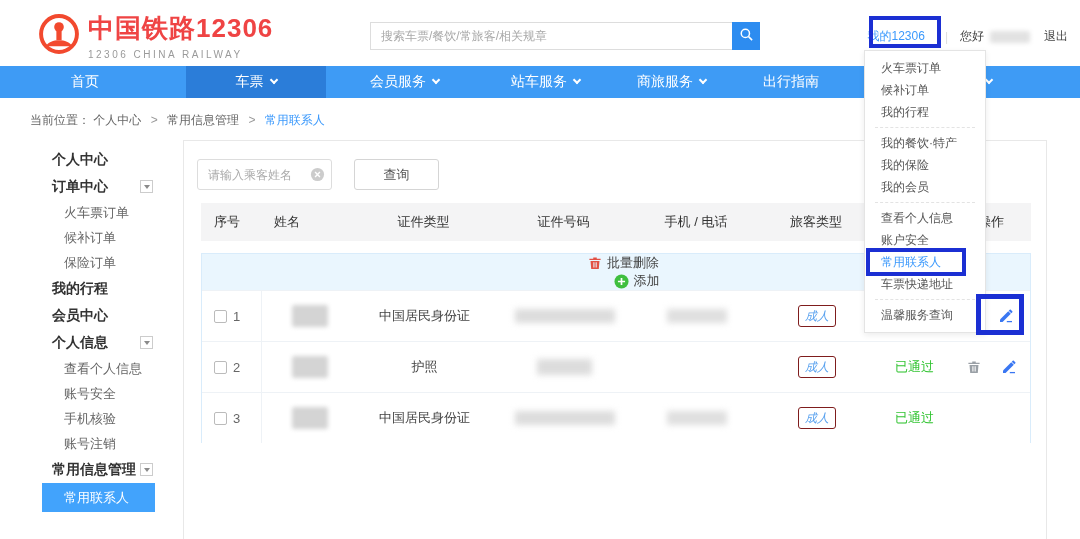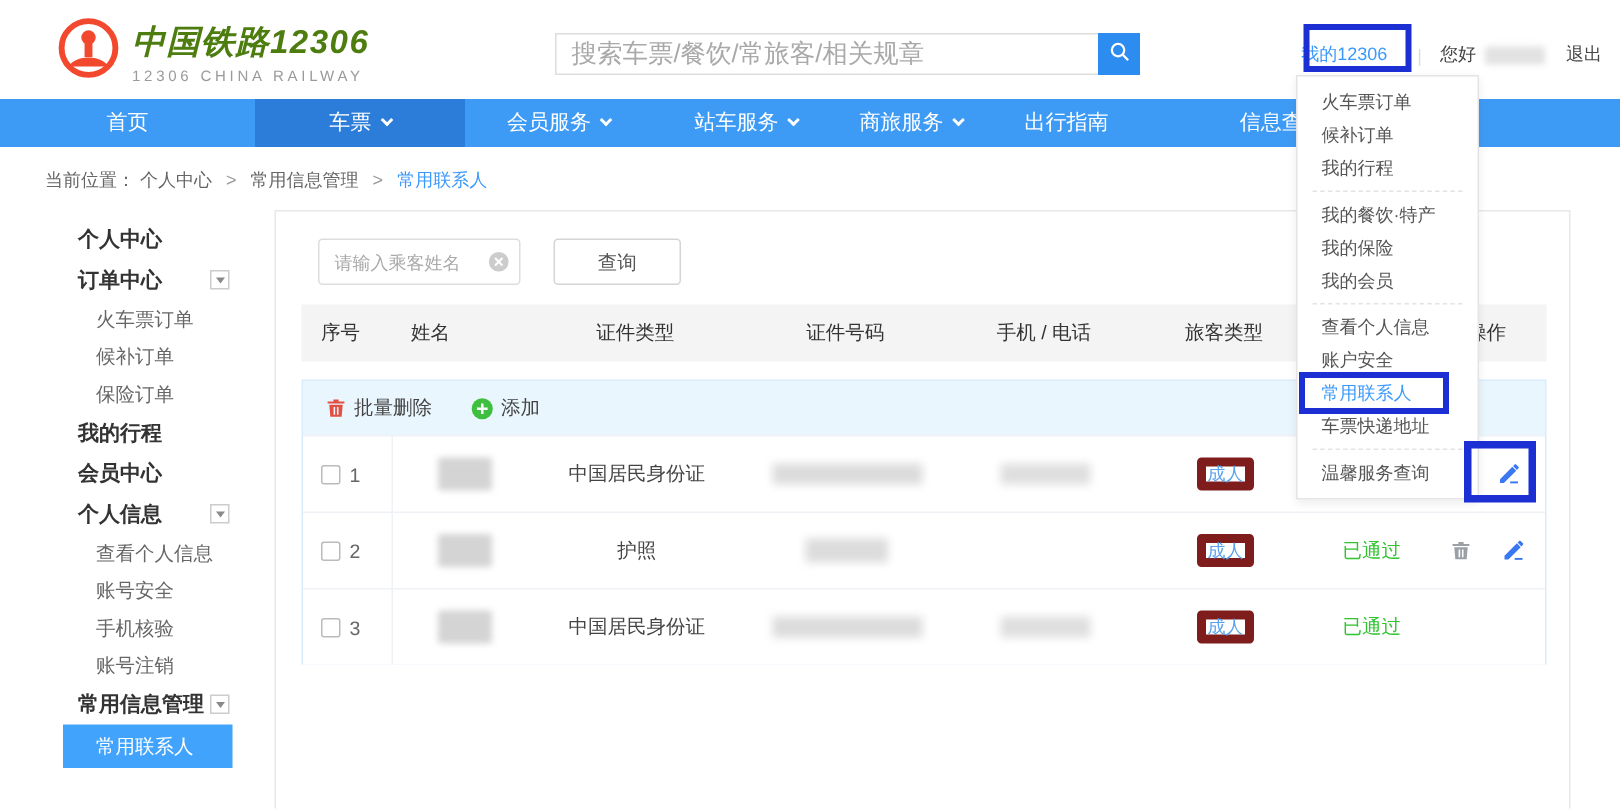--- a/index.html
+++ b/index.html
@@ -4,84 +4,84 @@
 <style>
   * { margin:0; padding:0; box-sizing:border-box; }
   html,body { width:1080px; height:539px; overflow:hidden; background:#fff;
     font-family:"Liberation Sans","DejaVu Sans",sans-serif; }
   .page { position:relative; width:1080px; height:539px; background:#fff; }
 
   
   .topbar { position:absolute; left:0; top:0; width:1080px; height:66px; background:#fff; }
   .logo-wrap { position:absolute; left:38px; top:11px; display:flex; align-items:center; }
   .logo-text { margin-left:8px; }
-  .logo-title { font-size:22px; font-weight:bold; color:#4d7c0f; letter-spacing:1px;font-style:italic; }
+  .logo-title { font-size:26px; font-weight:bold; color:#ef4444; letter-spacing:1px; }
   .logo-sub { font-size:10px; color:#9a9a9a; letter-spacing:2.5px; margin-top:3px; }
   .search-wrap { position:absolute; left:370px; top:22px; width:390px; height:28px; display:flex; }
-  .search-input { flex:1; border:1px solid #ddd; border-right:none; padding:0 10px; font-size:17px; color:#333; outline:none; }
+  .search-input { flex:1; border:1px solid #ddd; border-right:none; padding:0 10px; font-size:12px; color:#333; outline:none; }
   .search-input::placeholder { color:#a9a9a9; }
   .search-btn { width:28px; height:28px; background:#2d8cf0; border:none; display:flex; align-items:center; justify-content:center; cursor:pointer; }
   .user-area { position:absolute; right:12px; top:24px; display:flex; align-items:center; font-size:12px; color:#444; }
   .my12306 { color:#3b99fc; margin-right:14px; cursor:pointer; padding:4px 6px; }
   .user-sep { color:#ddd; margin-right:12px; }
   .greet { margin-right:6px; }
   .blur-name { width:40px; height:12px; background:#e2e2e2; filter:blur(2px); border-radius:2px; margin-right:14px; }
   .logout { cursor:pointer; }
 
   
-  .mainnav { position:absolute; left:0; top:66px; width:1080px; height:32px; background:#3e9bf5; display:flex; z-index:5; }
+  .mainnav { position:absolute; left:0; top:66px; width:1080px; height:32px; background:#3e9bf5; display:flex; z-index:5;gap:16px; }
   .nav-item { height:32px; display:flex; align-items:center; justify-content:center; color:#fff; font-size:14px; cursor:pointer; }
   .nav-item.active { background:#2b7dd9; }
   .chev { display:inline-block; width:6px; height:6px; border-right:2px solid #fff; border-bottom:2px solid #fff; transform:rotate(45deg); margin-left:7px; margin-top:-4px; }
 
   
   .breadcrumb { position:absolute; left:30px; top:112px; font-size:12px; color:#666; z-index:1; }
   .breadcrumb .sep { margin:0 6px; color:#999; }
   .breadcrumb .current { color:#3b99fc; }
 
   
   .sidebar { position:absolute; left:30px; top:146px; width:125px; z-index:1; }
   .side-item { display:flex; align-items:center; justify-content:space-between; cursor:pointer; }
   .side-top { height:27px; font-size:14px; font-weight:bold; color:#333; padding-left:22px; }
   .side-sub { height:25px; font-size:13px; color:#666; padding-left:34px; }
   .side-sub.active { background:#42a3fc; color:#fff; height:29px; margin-left:12px; padding-left:22px; }
   .minibox { width:13px; height:13px; border:1px solid #ccc; background:#fff; display:inline-flex; align-items:center; justify-content:center; margin-right:2px; }
   .minibox::after { content:""; border-left:3px solid transparent; border-right:3px solid transparent; border-top:4px solid #8a8a8a; }
 
   
   .panel { position:absolute; left:183px; top:140px; width:864px; height:420px; background:#fff; border:1px solid #e8e8e8; z-index:1; }
-  .filter-row { position:absolute; left:28px; top:18px; display:flex; align-items:flex-start; }
+  .filter-row { position:absolute; left:13px; top:18px; display:flex; align-items:flex-start; }
   .name-input-wrap { position:relative; width:135px; height:31px; }
   .name-input { width:135px; height:31px; border:1px solid #ddd; border-radius:3px; padding:0 26px 0 10px; font-size:12px; color:#333; outline:none; }
   .name-input::placeholder { color:#aaa; }
   .clear-icon { position:absolute; right:7px; top:8px; }
   .query-btn { margin-left:22px; width:85px; height:31px; background:#fff; border:1px solid #d5d5d5; border-radius:3px; font-size:13px; color:#555; cursor:pointer; }
 
   .grid8 { display:grid; grid-template-columns:60px 95px 135px 145px 120px 120px 75px 80px; align-items:center; }
   .thead { position:absolute; left:17px; top:62px; width:830px; height:38px; background:#f4f4f5; font-size:13px; color:#333; }
   .thead .cell { text-align:center; }
   .thead .cell.left { text-align:left; padding-left:13px; }
 
   .tbody-box { position:absolute; left:17px; top:112px; width:830px; height:190px; border:1px solid #d9ecfb; }
-  .toolbar { height:36px; background:#eaf6fe; display:flex; align-items:center; padding-left:15px; font-size:13px; color:#444; }
+  .toolbar { height:36px; background:#eaf6fe; display:flex; align-items:center; padding-left:15px; font-size:13px; color:#444;flex-direction:column; }
   .tool-btn { display:flex; align-items:center; cursor:pointer; }
   .tool-btn + .tool-btn { margin-left:26px; }
   .tool-btn .ticon { margin-right:5px; display:flex; }
 
   .trow { height:51px; border-top:1px solid #eef2f6; font-size:13px; color:#444; background:#fff; }
   .trow .cell { display:flex; align-items:center; justify-content:center; height:100%; }
   .trow .cell.c1 { justify-content:flex-start; padding-left:12px; border-right:1px solid #eef2f6; }
   .checkbox { width:13px; height:13px; border:1px solid #bbb; border-radius:2px; background:#fff; margin-right:6px; cursor:pointer; }
   .rownum { color:#666; }
   .blur-box { background:#d4d4d4; filter:blur(2px); border-radius:2px; }
   .nm { width:36px; height:22px; }
   .idb { width:100px; height:14px; background:#dcdcdc; filter:blur(3px); }
   .idb.short { width:55px; height:16px; }
   .phb { width:60px; height:14px; background:#dfdfdf; filter:blur(3px); }
-  .badge { width:38px; height:22px; border:6px solid #7f1d1d; color:#5aa2ef; border-radius:3px; font-size:12px; display:flex; align-items:center; justify-content:center; }
+  .badge { width:38px; height:22px; border:1px solid #7f1d1d; color:#5aa2ef; border-radius:3px; font-size:12px; display:flex; align-items:center; justify-content:center;font-style:italic; }
   .status-ok { color:#33c433; }
   .acticons { display:flex; gap:20px; align-items:center; justify-content:center; }
   .icon-btn { cursor:pointer; display:flex; }
 
   
   .dropdown { position:absolute; left:864px; top:50px; width:122px; background:#fff; border:1px solid #e4e4e4; box-shadow:0 2px 6px rgba(0,0,0,.08); z-index:40; padding:6px 0; }
   .dd-item { height:22px; line-height:22px; padding-left:16px; font-size:12px; color:#555; cursor:pointer; white-space:nowrap; }
   .dd-item.hl { color:#3b99fc; }
   .dd-divider { border-top:1px dashed #e3e3e3; margin:4px 10px; height:0; }
 

